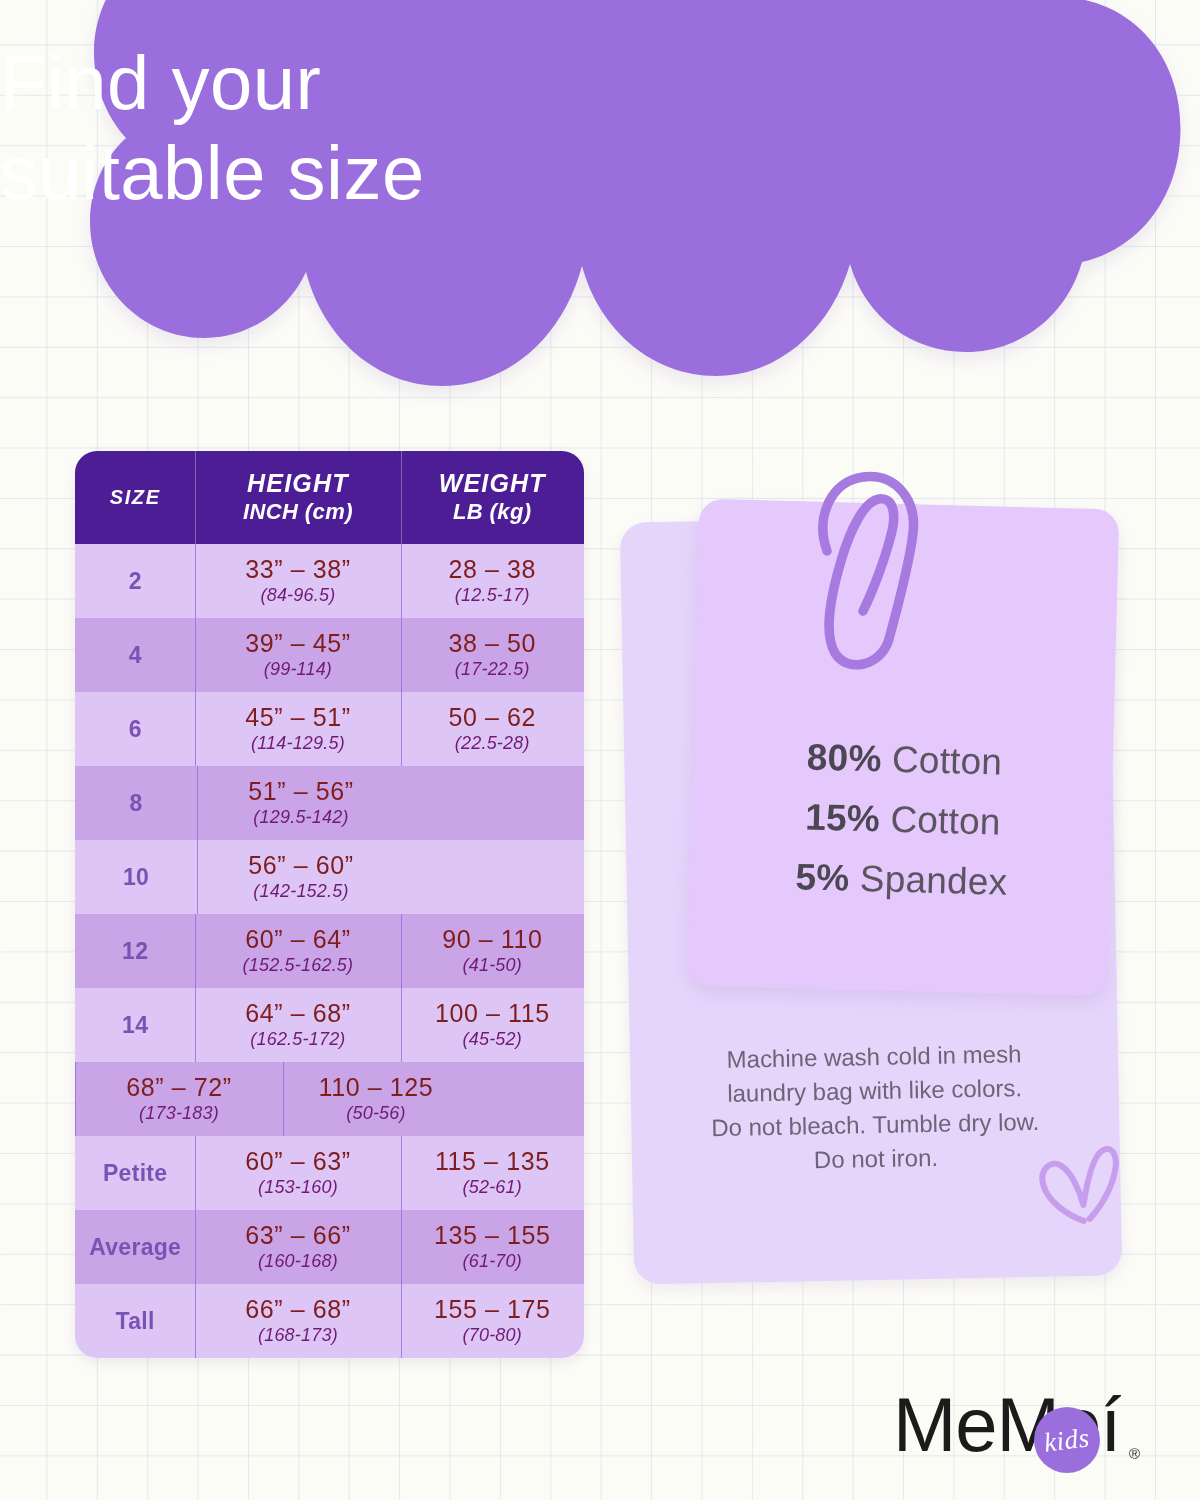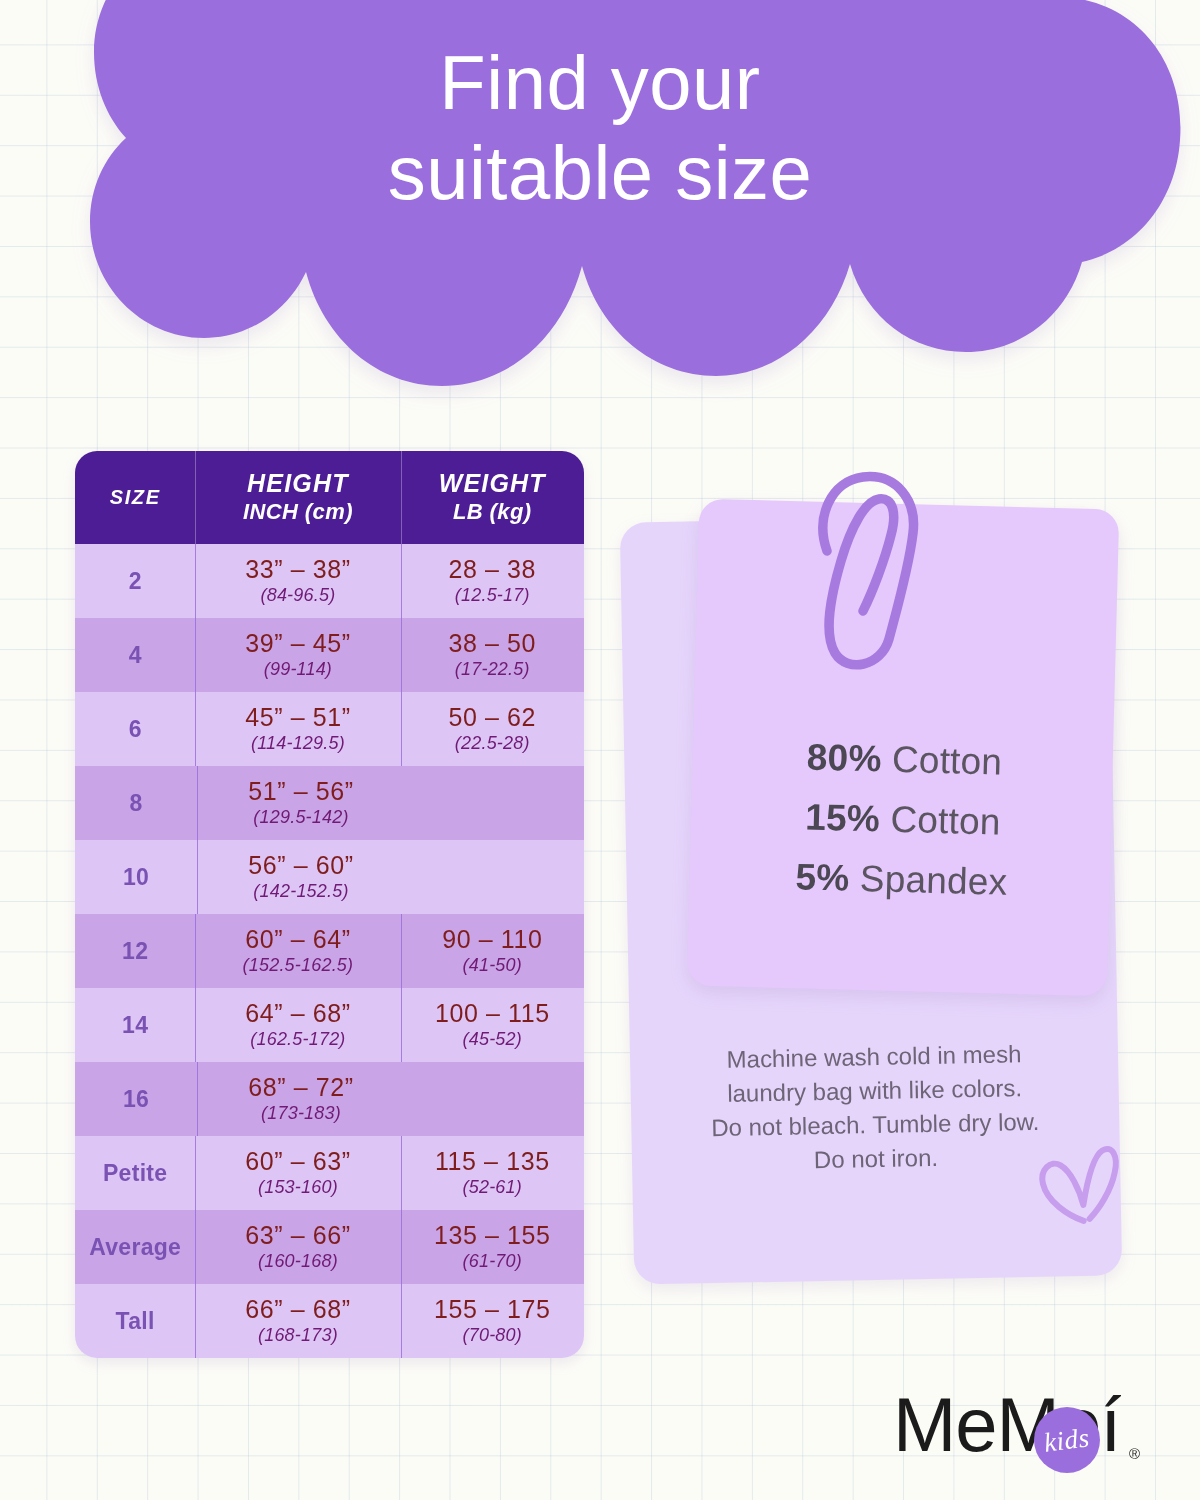--- a/index.html
+++ b/index.html
@@ -27,21 +27,20 @@
     left: 0; top: -60px;
     width: 1200px; height: 470px;
     pointer-events: none;
   }
   #cloud-header svg { display: block; width: 100%; height: 100%; }
 
   #cloud-title {
     position: absolute;
     left: 0; top: 38px;
     width: 1200px;
-    text-align: center;
     color: #ffffff;
     font-size: 76px;
     line-height: 1.18;
     font-weight: 300;
     letter-spacing: 0.5px;
     white-space: pre-line;
   }
 
   
   #size-table {
@@ -364,26 +363,27 @@
         <div class="td col-height td-sep">
           <span class="cell-main">64” – 68”</span>
           <span class="cell-sub">(162.5-172)</span>
         </div>
         <div class="td col-weight td-sep">
           <span class="cell-main">100 – 115</span>
           <span class="cell-sub">(45-52)</span>
         </div>
       </div>
       <div class="trow dark">
-        <div class="td col-size">
-          <span class="cell-size">16</span>
-        </div>
         <div class="td col-height td-sep">
           <span class="cell-main">68” – 72”</span>
           <span class="cell-sub">(173-183)</span>
+        </div>
+        <div class="td col-weight td-sep">
+          <span class="cell-main">110 – 125</span>
+          <span class="cell-sub">(50-56)</span>
         </div>
       </div>
       <div class="trow light">
         <div class="td col-size">
           <span class="cell-size">Petite</span>
         </div>
         <div class="td col-height td-sep">
           <span class="cell-main">60” – 63”</span>
           <span class="cell-sub">(153-160)</span>
         </div>

